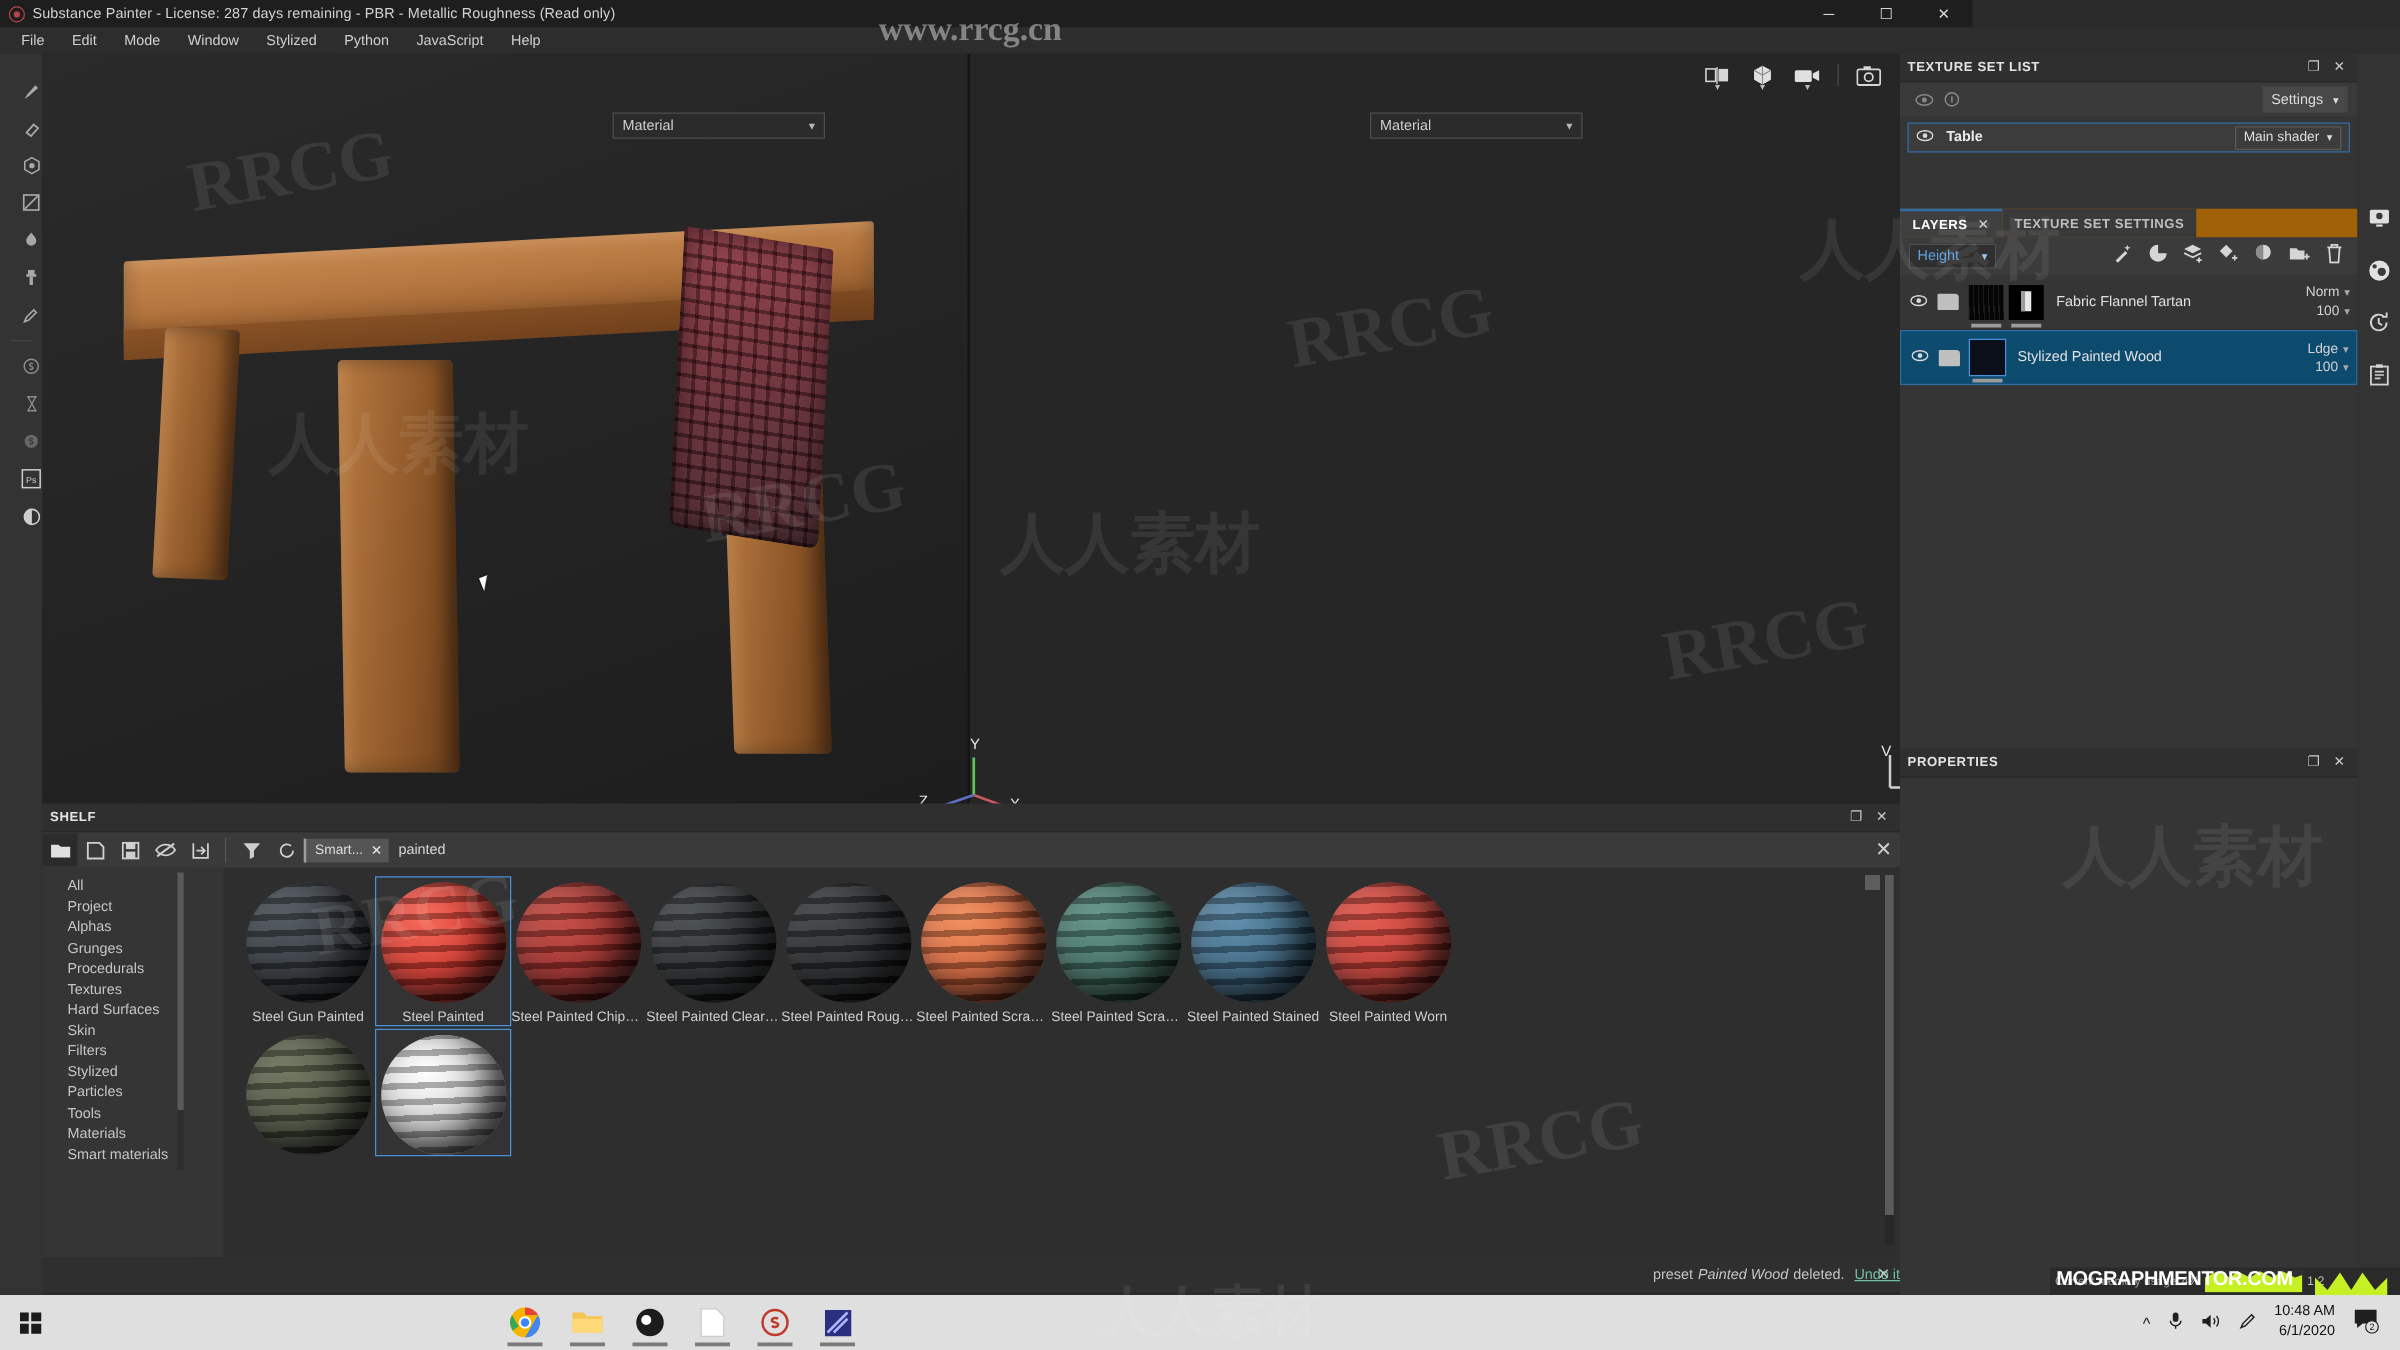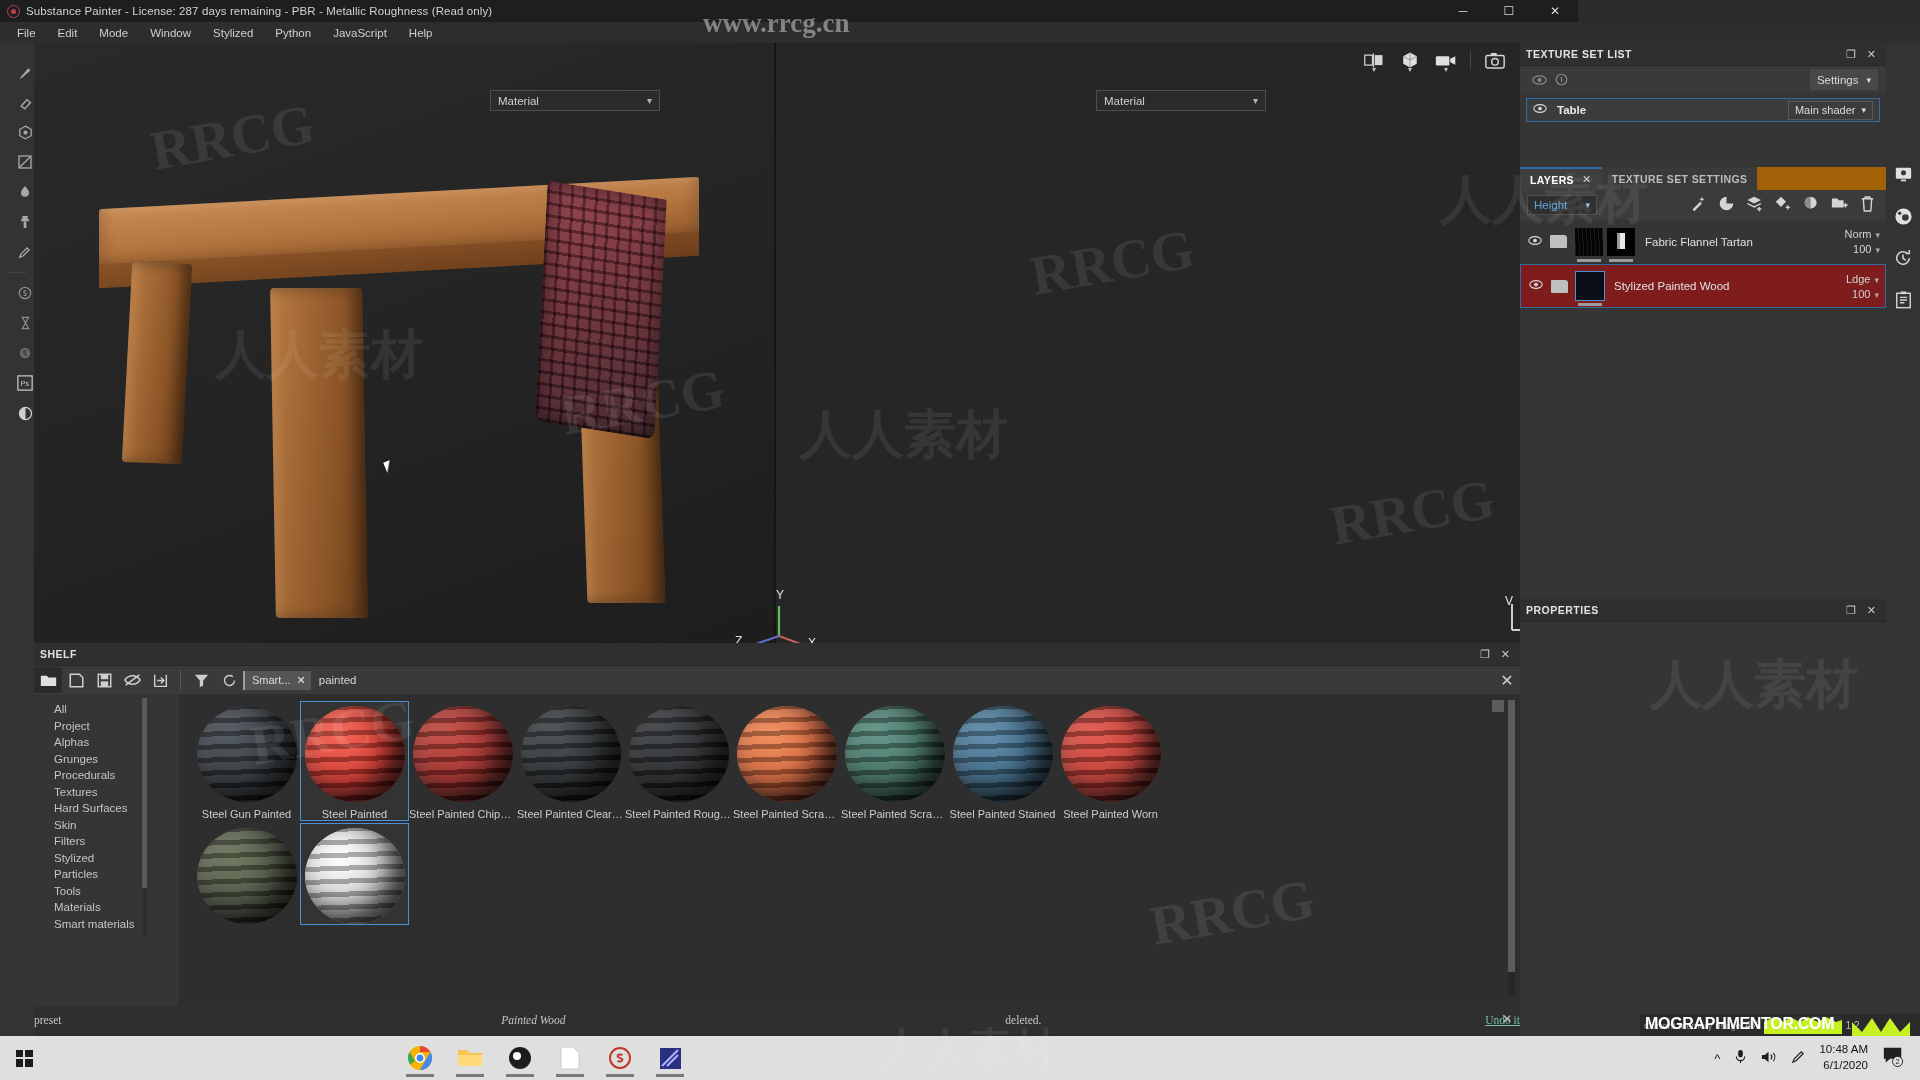--- a/index.html
+++ b/index.html
@@ -119,21 +119,21 @@
      background:repeating-linear-gradient(178deg, rgba(0,0,0,.30) 0 5px, rgba(255,255,255,.05) 5px 13px);}
   .sphere-name{ font-size:11px; color:#cdcdcd; text-align:center; margin-top:6px;
      white-space:nowrap; overflow:hidden; text-overflow:ellipsis; }
   .sel-cell{ outline:1.5px solid #4a90d9; outline-offset:0; background:#333; }
   .grid-scroll{position:absolute;right:5px;top:6px;width:7px;height:296px;background:#272727;}
   .grid-scroll i{position:absolute;left:0;top:0;width:7px;height:272px;background:#5c5c5c;display:block;}
   .grid-tick{position:absolute;right:16px;top:6px;width:12px;height:12px;background:#5d5d5d;}
 
   
   .statusbar{ position:absolute; left:34px; top:1006px; width:1486px; height:28px;
-     background:#2f2f2f; display:flex; align-items:center; justify-content:space-between;font-family:Liberation Serif, serif; }
+     background:#2f2f2f; display:flex; align-items:center; justify-content:flex-end; }
   .status-text{ font-size:11.5px; color:#c5c5c5; }
   .status-undo{ color:#6fbfa6; margin-left:8px; text-decoration:underline; font-size:11.5px;}
   .status-close{position:absolute;right:8px;top:6px;color:#c8c8c8;font-size:12px;}
 
   
   .rightdock{ position:absolute; left:1520px; top:43px; width:366px; height:993px; background:#353535;}
   .tsl{ position:absolute; left:0; top:0; width:366px; height:143px; background:#353535; }
   .tsl-tools{ height:27px; background:#3a3a3a; display:flex; align-items:center; padding:0 8px; }
   .tsl-ico{ width:22px;height:22px;display:flex;align-items:center;justify-content:center;color:#8a8a8a;}
   .settings-btn{ margin-left:auto; height:21px; background:#484848; display:flex; align-items:center;
@@ -154,21 +154,21 @@
 
   .layer-tools{ height:30px; display:flex; align-items:center; padding:0 7px; background:#3b3b3b;}
   .chan-dd{ width:70px;height:20px;background:#2f2f2f;border:1px solid #4f4f4f;
      display:flex;align-items:center;padding:0 6px;font-size:11.5px;color:#5da0e0;}
   .chan-dd .chv{margin-left:auto;font-size:9px;color:#9fc4e8;}
   .lt-icons{ margin-left:auto; display:flex; align-items:center; gap:11px; padding-right:4px;}
   .lt-ico{color:#d5d5d5;}
 
   .layer-row{ height:44px; display:flex; align-items:center; padding:0 6px 0 8px;
      border-bottom:1px solid #303030; position:relative;}
-  .layer-row.sel{ border:1px solid #2f6ca5; background:#7f1d1d; }
+  .layer-row.sel{ border:1px solid #2f6ca5; background:#0c4a6e; }
   .lr-eye{ color:#d9d9d9; font-size:12px; margin-right:8px;}
   .lr-folder{ width:17px;height:13px;background:#bfbfbf;border-radius:1px 3px 1px 1px; margin-right:8px;}
   .thumbwrap{display:flex;gap:4px;margin-right:10px;}
   .thumb{width:28px;height:28px;background:#0a0a0a;position:relative;}
   .thumb.sel{outline:1.5px solid #4a90d9;}
   .thumb-bar{position:absolute;left:2px;bottom:-6px;width:24px;height:3px;background:#9a9a9a;}
   .lr-name{ font-size:11.5px; color:#e0e0e0;}
   .lr-right{ margin-left:auto; text-align:right;}
   .lr-blend{ font-size:11px; color:#d2d2d2;}
   .lr-opacity{ font-size:11px; color:#d2d2d2; margin-top:3px;}

